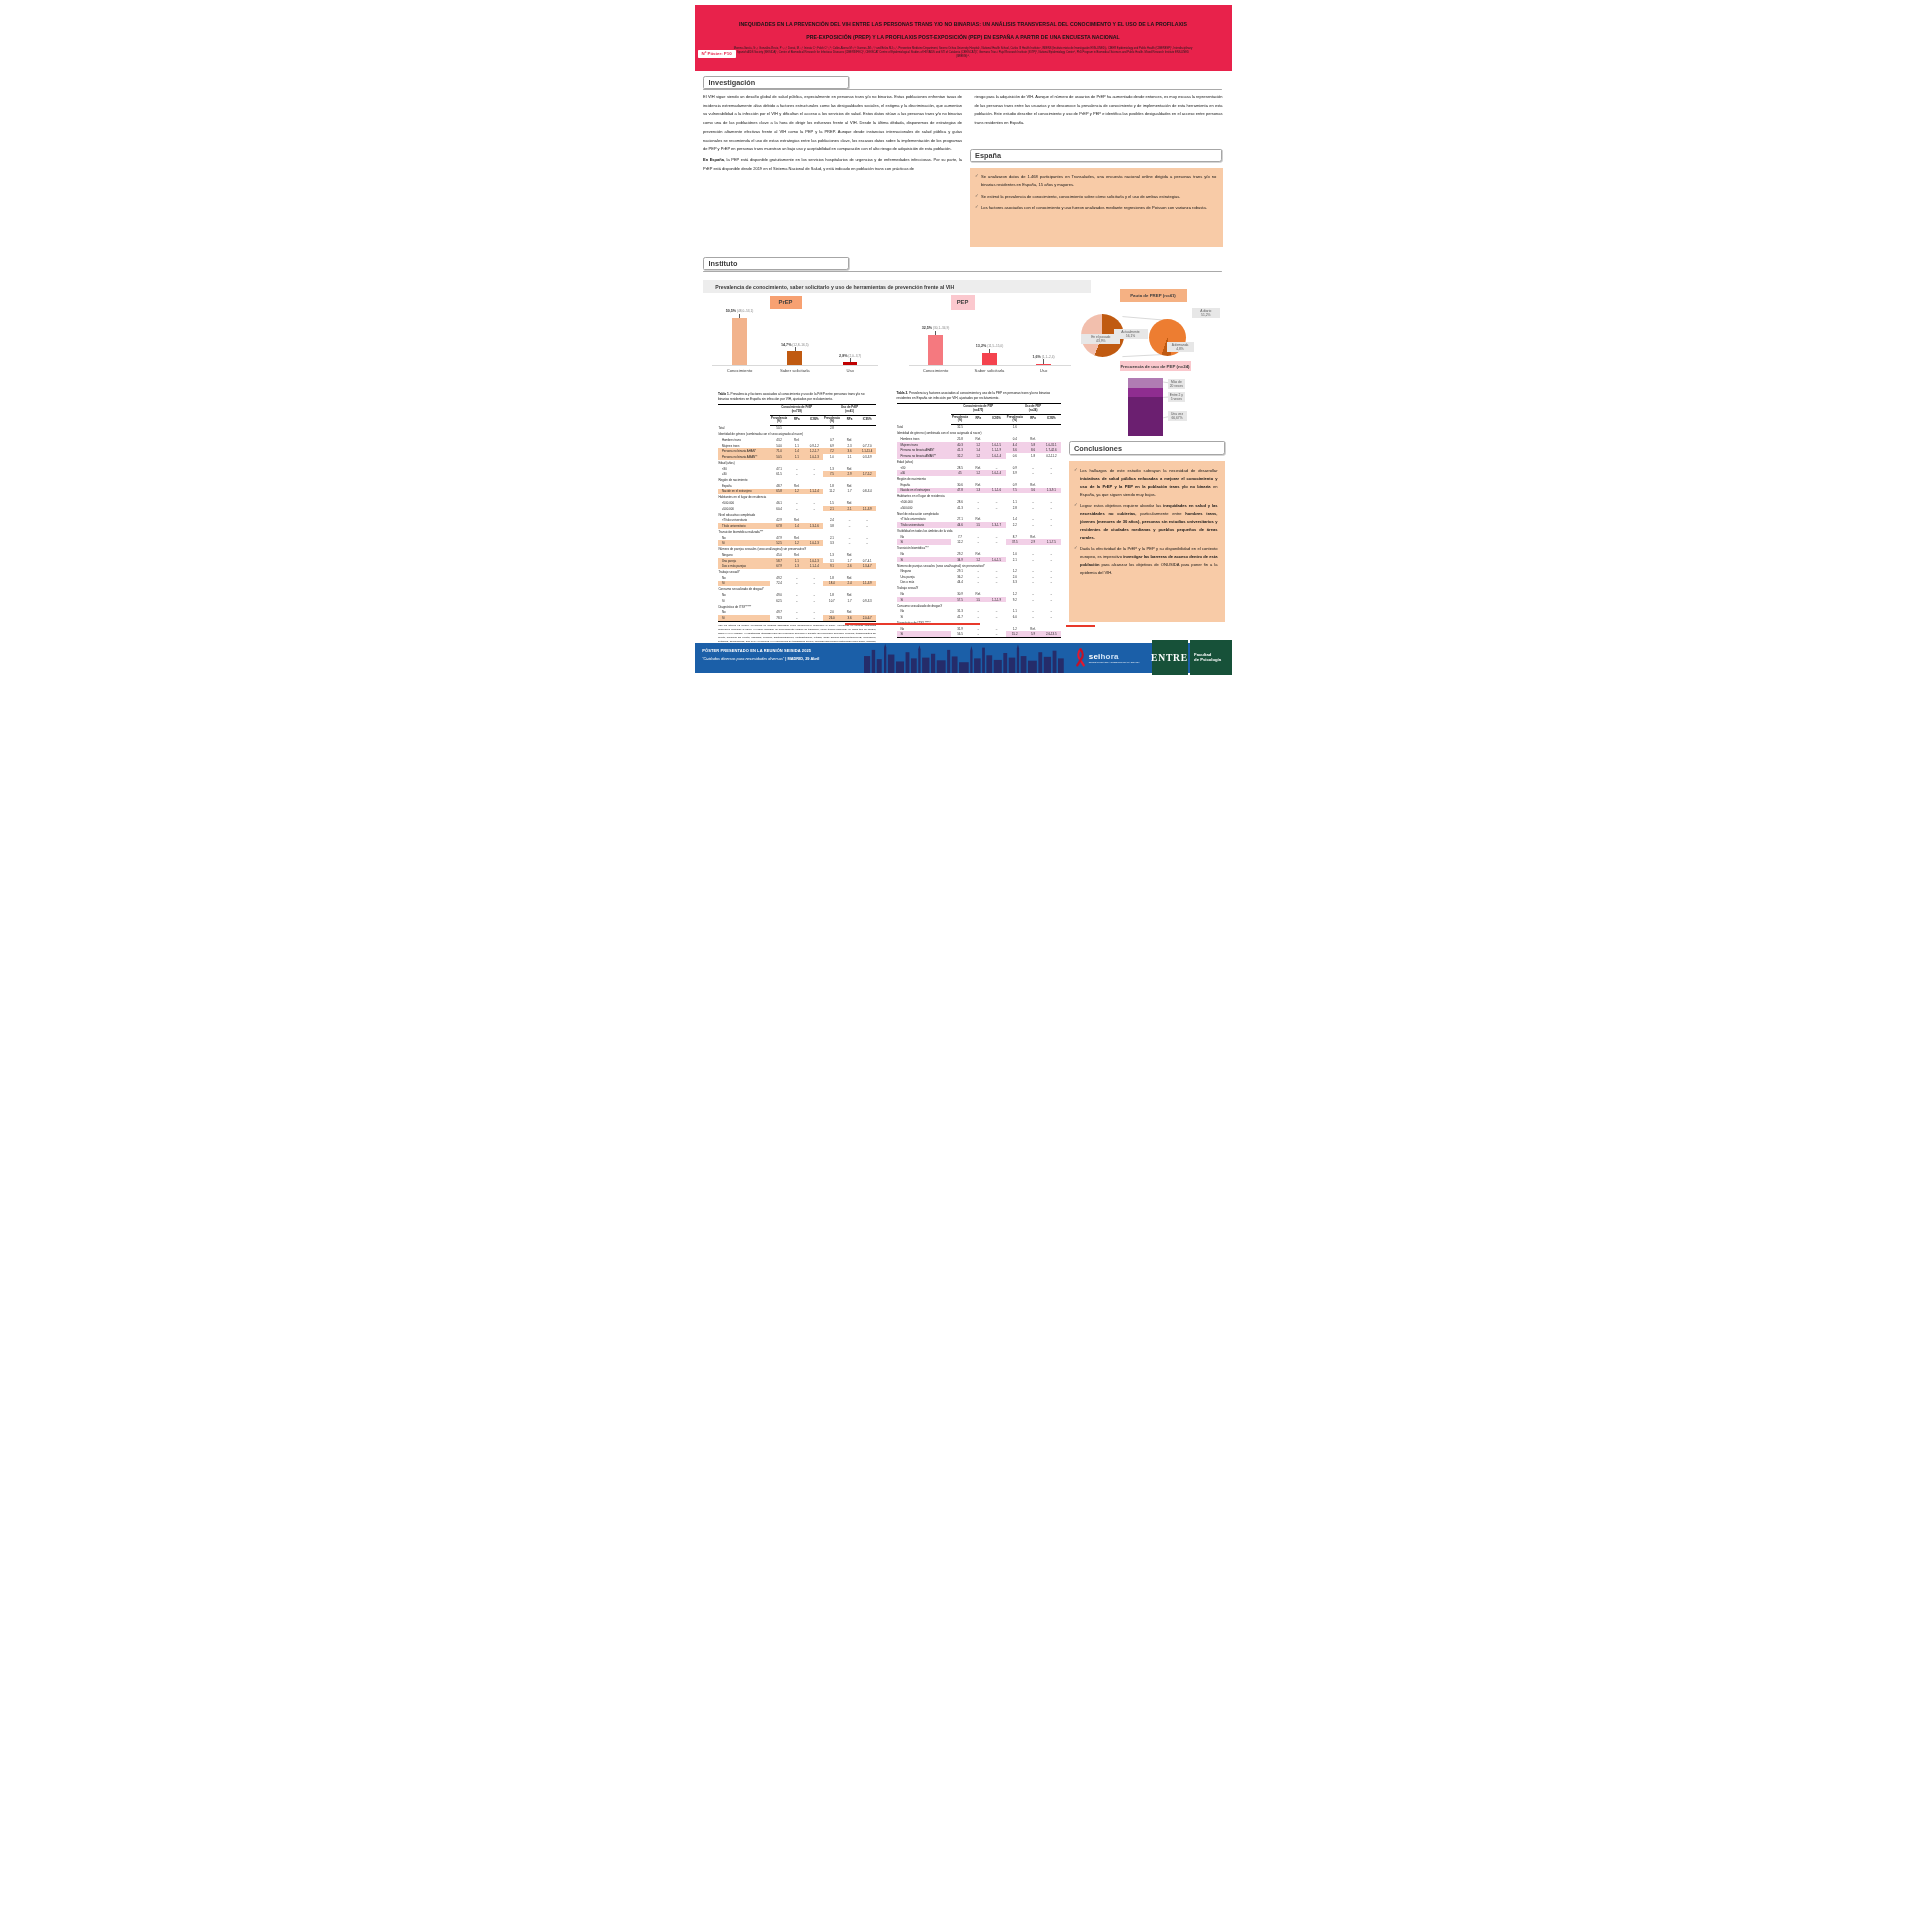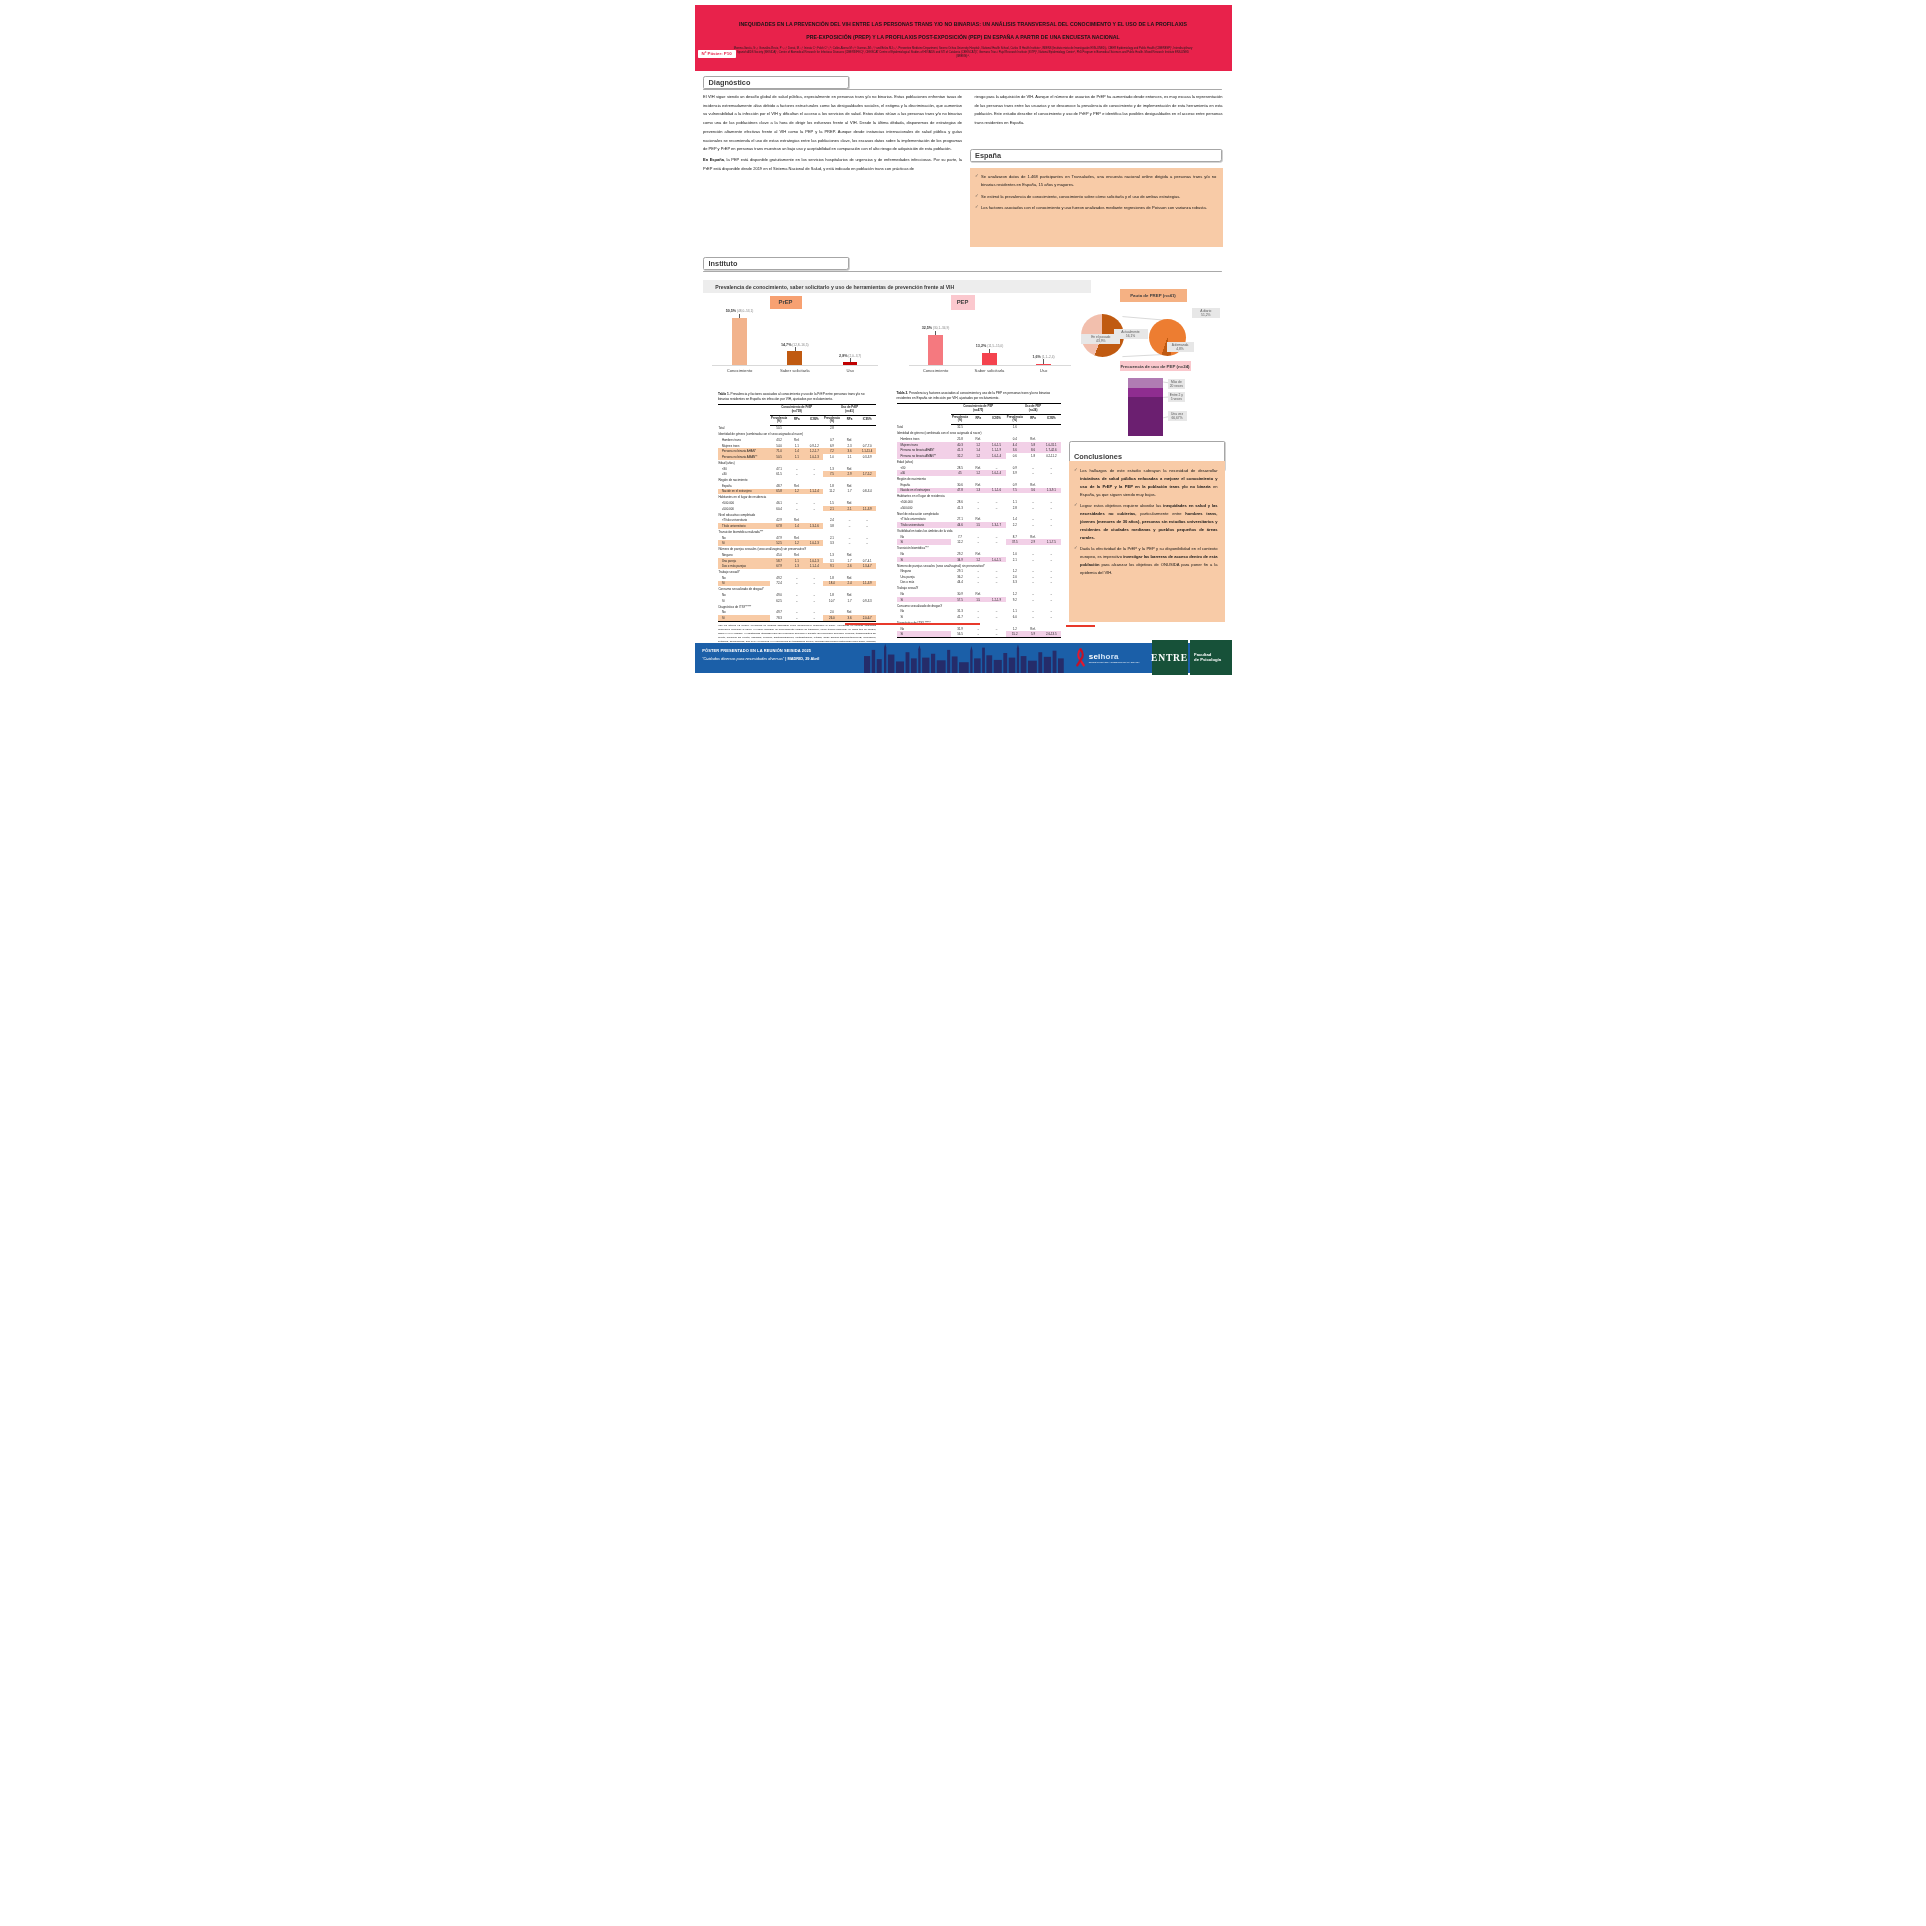--- a/index.html
+++ b/index.html
@@ -94,21 +94,21 @@
 <div class="poster">
 
   <header class="red-header">
     <div class="title-line title1">INEQUIDADES EN LA PREVENCIÓN DEL VIH ENTRE LAS PERSONAS TRANS Y/O NO BINARIAS: UN ANÁLISIS TRANSVERSAL DEL CONOCIMIENTO Y EL USO DE LA PROFILAXIS</div>
     <div class="title-line title2">PRE-EXPOSICIÓN (PREP) Y LA PROFILAXIS POST-EXPOSICIÓN (PEP) EN ESPAÑA A PARTIR DE UNA ENCUESTA NACIONAL</div>
     <div class="authors">Moreno-García, S¹,³; González-Recio, P ²,³,⁴; Donat, M ³,⁴; Iniesta C⁵; Folch C⁶,⁷,⁸; Colón-Alonso M¹,¹⁰; Guerras JM³,⁴,⁹ and Belza MJ²,³,⁴. Preventive Medicine Department, Severo Ochoa University Hospital¹, National Health School, Carlos III Health Institute², IMIENS (Instituto mixto de Investigación ENS-UNED)³, CIBER Epidemiology and Public Health (CIBERESP)⁴, Interdisciplinary Spanish AIDS Society (SEISIDA)⁵, Centre of Biomedical Research for Infectious Diseases (CIBERINFEC)⁶, CEEISCAT Centre of Epidemiological Studies of HIV/AIDS and STI of Catalonia (CEEISCAT)7, Germans Trias i Pujol Research Institute (IGTP)⁸, National Epidemiology Centre⁹, PhD Program in Biomedical Sciences and Public Health. Mixed Research Institute ENS-UNED (IMIENS)¹⁰.</div>
     <div class="badge">Nº Póster: P10</div>
   </header>
 
   <div class="sec-box" style="left:8.5px; top:76px; width:146px; height:13px;">
-    <span>Diagnóstico</span>
+    <span>Investigación</span>
   </div>
   <div class="sec-rule" style="left:8.5px; top:89px; width:519px;"></div>
   <div class="intro-col" style="left:8.5px; top:93px; width:259px;">
     <p>El VIH sigue siendo un desafío global de salud pública, especialmente en personas trans y/o no binarias. Estas poblaciones enfrentan tasas de incidencia extremadamente altas debido a factores estructurales como las desigualdades sociales, el estigma y la discriminación, que aumentan su vulnerabilidad a la infección por el VIH y dificultan el acceso a los servicios de salud. Estos datos sitúan a las personas trans y/o no binarias como una de las poblaciónes clave a la hora de dirigir los esfuerzos frente al VIH. Desde la última dédada, disponemos de estrategias de prevención altamente efectivas frente al VIH como la PEP y la PREP. Aunque desde instancias internacionales de salud pública y guías nacionales se recomienda el uso de estas estrategias entre las poblaciones clave, los escasos datos sobre la implementación de los programas de PEP y PrEP en personas trans muestran un bajo uso y aceptabilidad en comparación con el alto riesgo de adquisición de esta población.</p>
     <p><b>En España</b><span>, la PEP está disponible gratuitamente en los servicios hospitalarios de urgencias y de enfermedades infecciosas. Por su parte, la PrEP está disponible desde 2019 en el Sistema Nacional de Salud, y está indicado en población trans con prácticas de</span></p>
   </div>
   <div class="intro-col" style="left:280px; top:93px; width:248px;">
     <p>riesgo para la adquisición de VIH. Aunque el número de usuarios de PrEP ha aumentado desde entonces, es muy escasa la representación de las personas trans entre las usuarias y se desconoce la prevalencia de conocimiento y de implementación de esta herramienta en esta población. Este estudio describe el conocimiento y uso de PrEP y PEP e identifica las posibles desigualdades en el acceso entre personas trans residentes en España.</p>
   </div>
 
@@ -801,21 +801,21 @@
             <td style="background: rgb(242, 208, 231);">5.9</td>
             <td style="background: rgb(242, 208, 231);">2.6-13.5</td>
           </tr>
         </tbody>
       </table>
     </div>
 
   <div class="redbar" style="left:150px; top:623px; width:135px; height:1.5px;"></div>
   <div class="redbar" style="left:371px; top:625px; width:29px; height:1.9px;"></div>
 
-  <div class="sec-box" style="left:374px; top:441px; width:156px; height:30px;">
+  <div class="sec-box" style="left:374px; top:441px; width:156px; height:14px;">
     <span>Conclusiones</span>
   </div>
   <div class="peach-box" style="left:374px; top:461px; width:156px; min-height:161px; padding:6.2px 7px 3.9px 5.4px;" id="conclusions-box">
       <div class="bullet">
         <span class="check">✓</span>
         <p class="btxt"><span>Los hallazgos de este estudio subrayan la necesidad de desarrollar </span><b>iniciativas de salud pública enfocadas a mejorar el conocimiento y uso de la PrEP y la PEP en la población trans y/o no binaria</b><span> en España, ya que siguen siendo muy bajos.</span></p>
       </div>
       <div class="bullet">
         <span class="check">✓</span>
         <p class="btxt"><span>Lograr estos objetivos requiere abordar las </span><b>inequidades en salud y las necesidades no cubiertas,</b><span> particularmente entre </span><b>hombres trans, jóvenes (menores de 30 años), personas sin estudios universitarios y residentes de ciudades medianas y pueblos pequeños de áreas rurales.</b></p>

